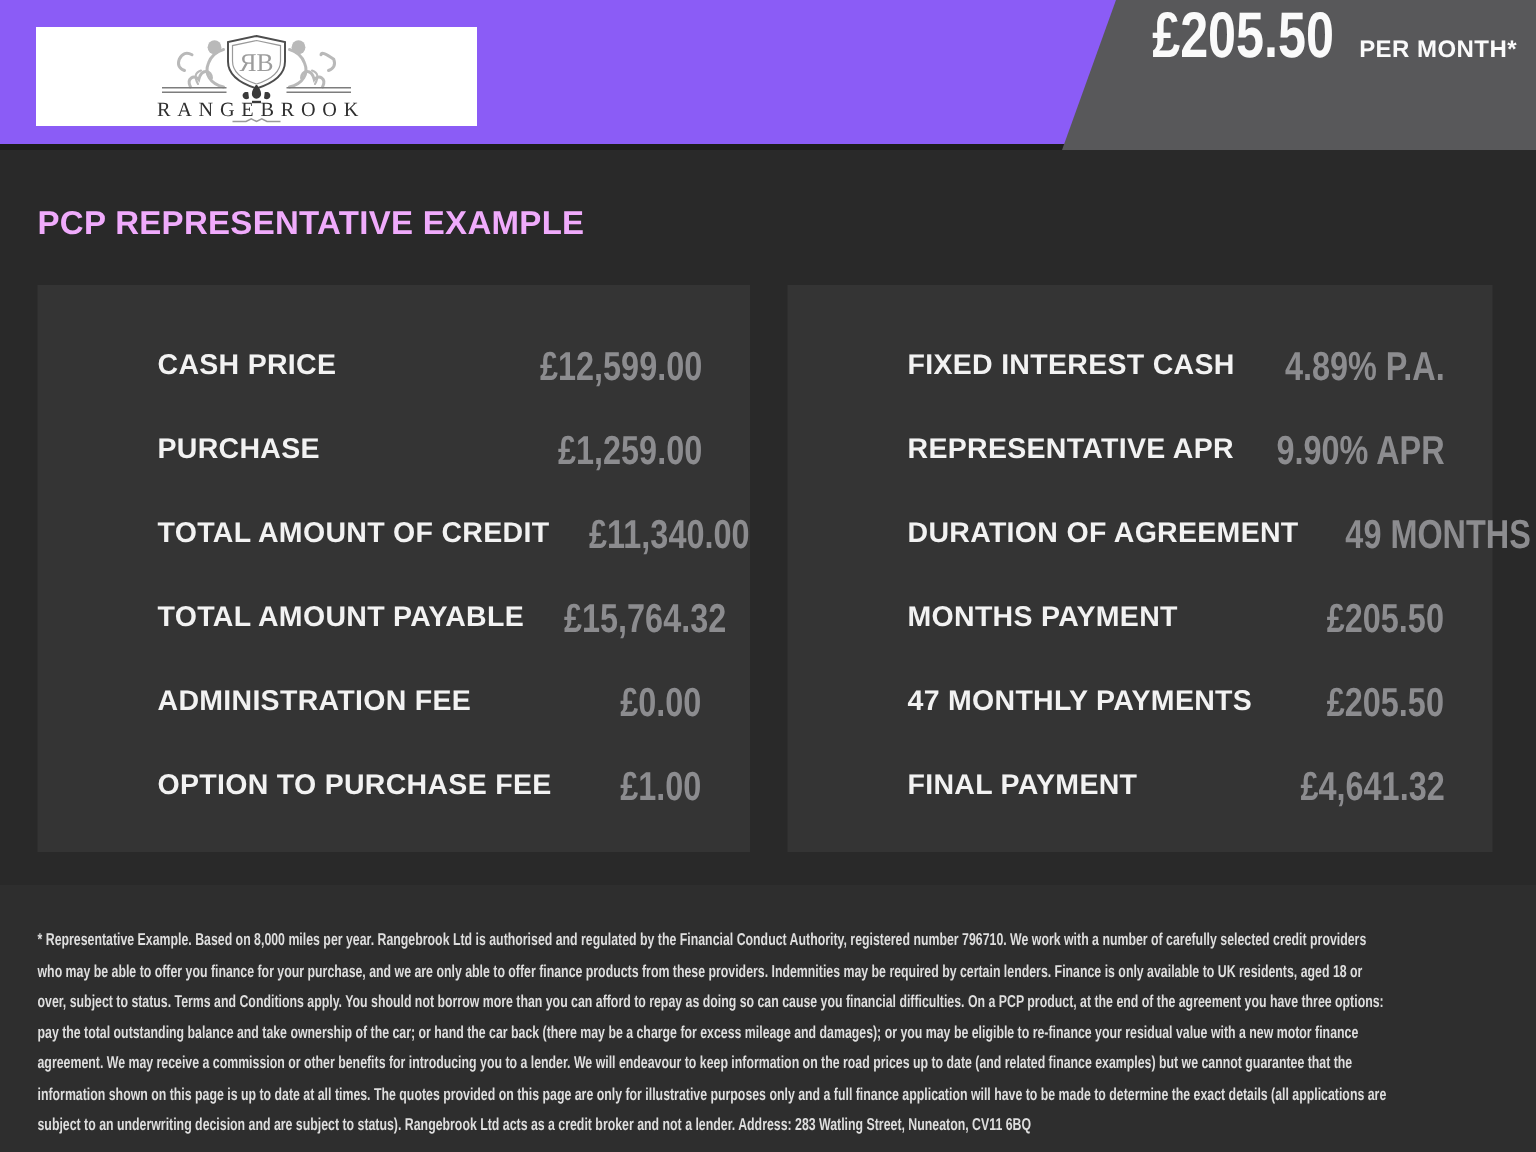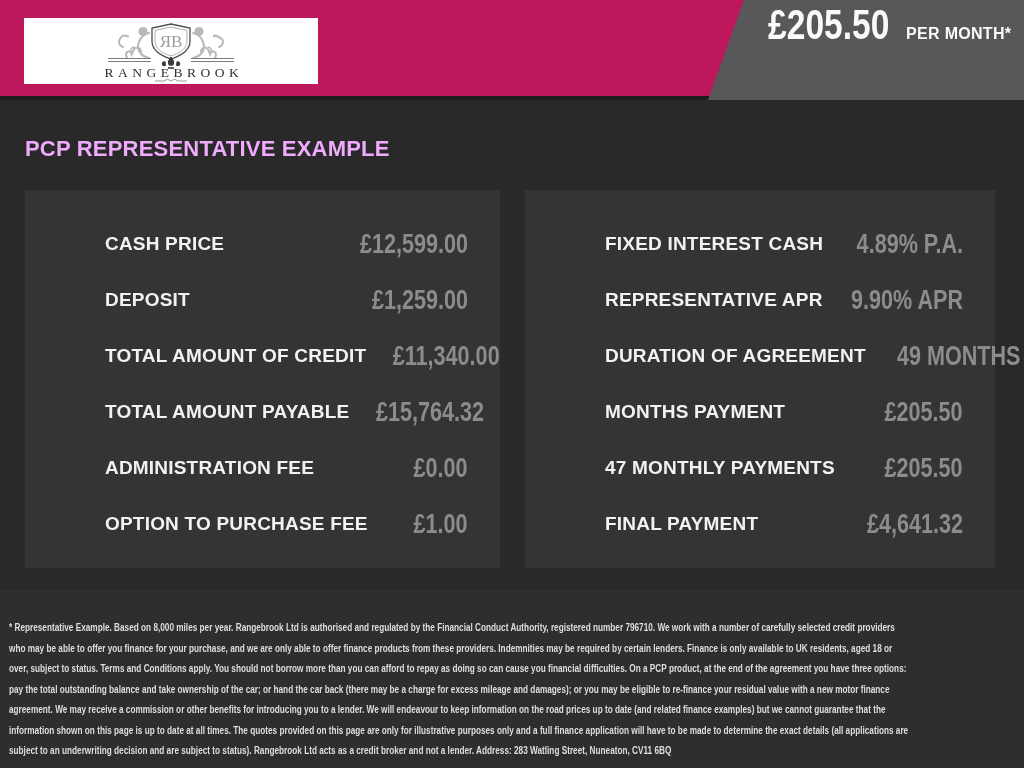--- a/index.html
+++ b/index.html
@@ -7,21 +7,21 @@
   body {
     font-family: "Liberation Sans", sans-serif;
     background: #292929;
     position: relative;
   }
 
   
   .header {
     position: absolute; left: 0; top: 0;
     width: 1024px; height: 100px;
-    background: #be185d;
+    background: #8b5cf6;
     border-bottom: 4px solid #1d1d1d;
   }
   .logo-box {
     position: absolute; left: 24px; top: 18px;
     width: 294px; height: 66px;
     background: #ffffff;
     cursor: pointer;
   }
   .price-flag {
     position: absolute; right: 0; top: 0;
@@ -80,21 +80,21 @@
     display: inline-block;
     transform: scaleX(0.8);
     transform-origin: right center;
   }
 
   
   .footer {
     position: absolute; left: 0; top: 590px;
     width: 1024px; height: 178px;
     background: #2e2e2e;
-    padding: 27px 0 0 9px;
+    padding: 27px 0 0 25px;
     overflow: hidden;
   }
   .disclaimer {
     width: 1262px;
     transform: scaleX(0.715);
     transform-origin: 0 0;
     color: #dedede;
     font-size: 11.5px; font-weight: bold;
     line-height: 20.5px;
   }
@@ -167,21 +167,21 @@
 </div>
 
 <h1 class="page-title">PCP REPRESENTATIVE EXAMPLE</h1>
 
 <section class="panel panel-left">
   <div class="fin-row">
     <span class="fin-label">CASH PRICE</span>
     <span class="fin-value">£12,599.00</span>
   </div>
   <div class="fin-row">
-    <span class="fin-label">DEPOSIT</span>
+    <span class="fin-label">PURCHASE</span>
     <span class="fin-value">£1,259.00</span>
   </div>
   <div class="fin-row">
     <span class="fin-label">TOTAL AMOUNT OF CREDIT</span>
     <span class="fin-value">£11,340.00</span>
   </div>
   <div class="fin-row">
     <span class="fin-label">TOTAL AMOUNT PAYABLE</span>
     <span class="fin-value">£15,764.32</span>
   </div>

